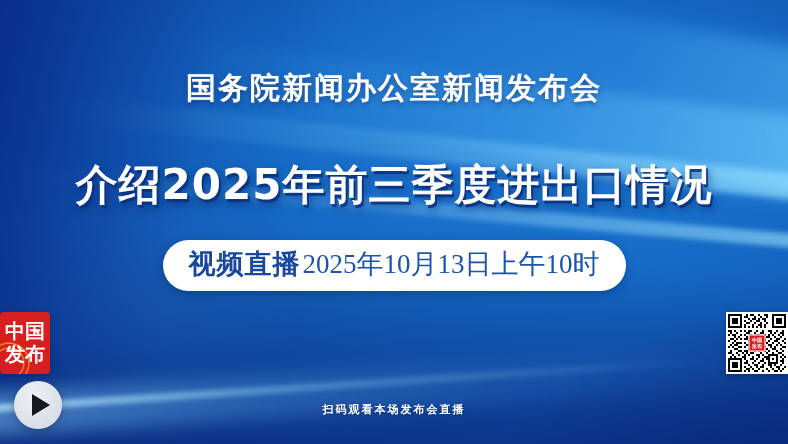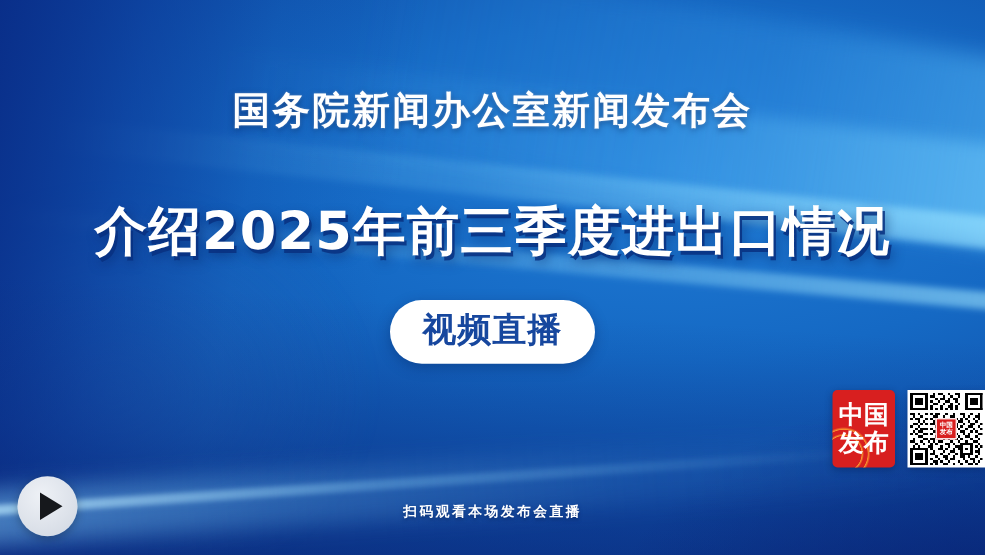--- a/index.html
+++ b/index.html
@@ -173,21 +173,21 @@
     color: #1b55ab;
     letter-spacing: 0px;
   }
 
   
   .brand-row {
     position: absolute;
     left: 0; right: 0;
     top: 312px;
     display: flex;
-    justify-content: flex-end;
+    justify-content: space-between;
     align-items: flex-start;
     gap: 10px;
   }
   .logo {
     position: relative;
     width: 50px;
     height: 62px;
     border-radius: 4px;
     overflow: hidden;
     background: #d81f1f;
@@ -305,20 +305,21 @@
 
   <div class="content">
 
     <div class="kicker">国务院新闻办公室新闻发布会</div>
 
     <div class="headline">介绍2025年前三季度进出口情况</div>
 
     <div class="pill-wrap">
       <div class="pill">
         <span class="pill-live">视频直播</span>
+        <span class="pill-date">2025年10月13日上午10时</span>
       </div>
     </div>
 
     <div class="brand-row">
 
       <div class="logo">
         <div class="logo-line">中国</div>
         <div class="logo-line">发布</div>
       </div>
 

